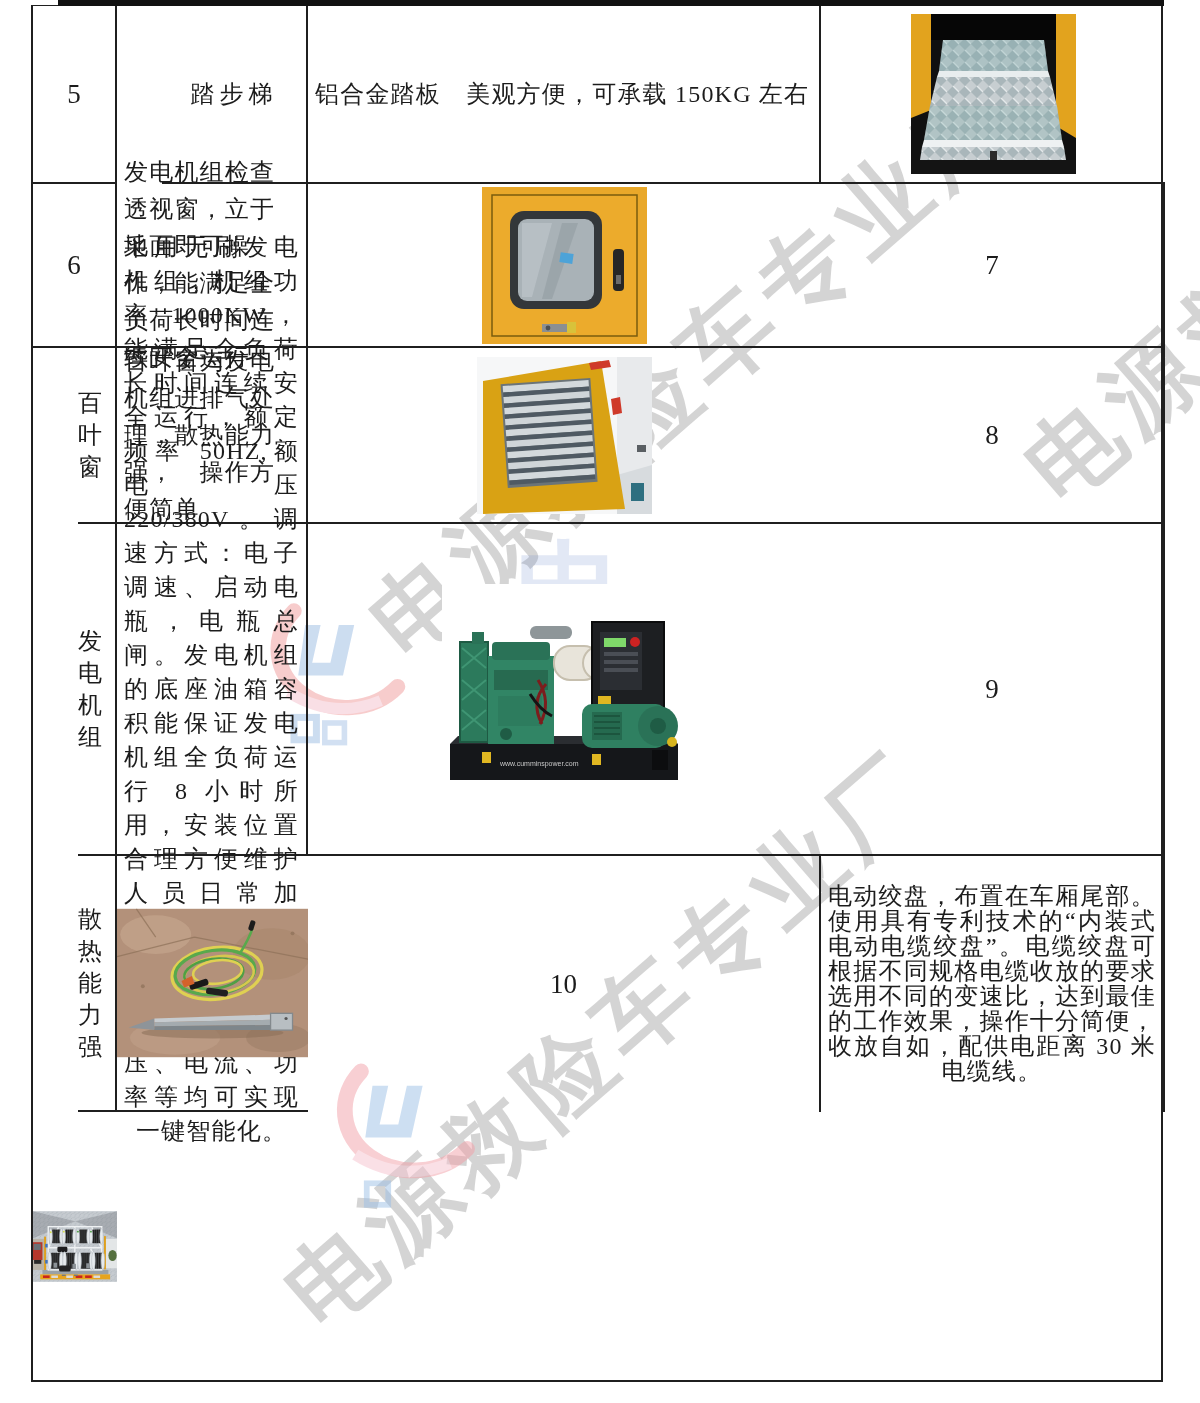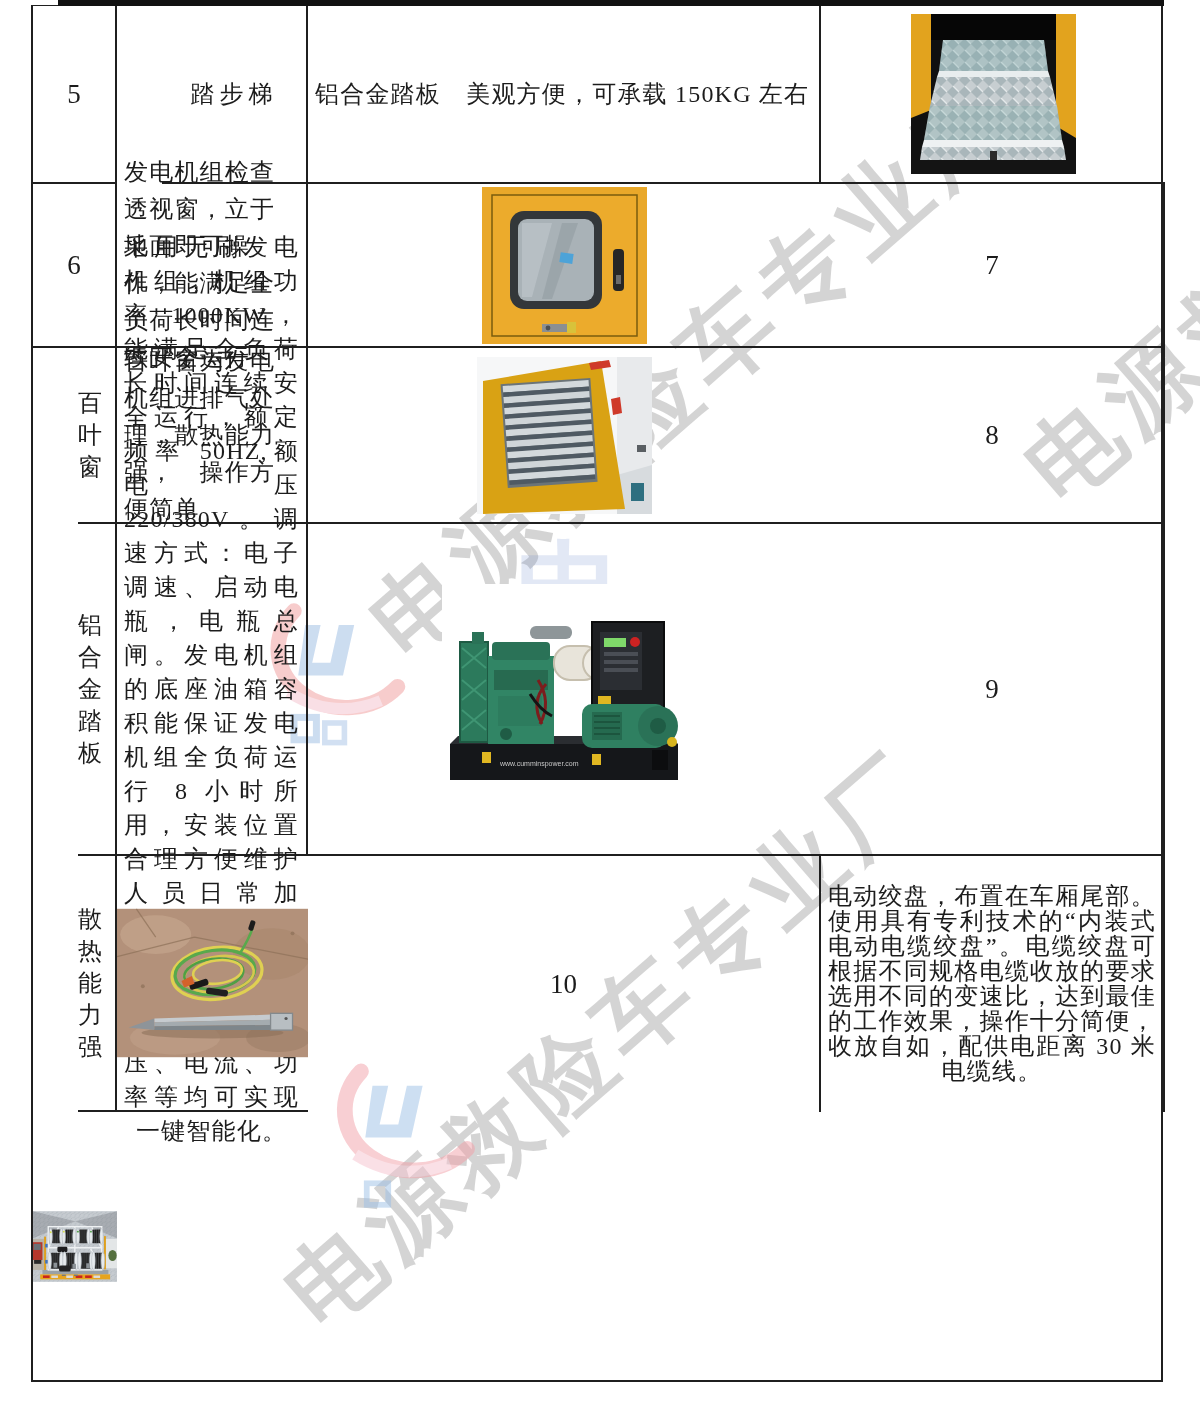--- a/index.html
+++ b/index.html
@@ -166,21 +166,21 @@
         </g>
         <rect x="154" y="126" width="13" height="18" fill="#2e6f80"></rect>
         <rect x="160" y="88" width="9" height="7" fill="#5a5f63"></rect>
       </svg>
     </div>
 
     <div class="c num">
         <span>8</span>
       </div>
     <div class="c nm">
-        <span>铝合金踏板</span>
+        <span>发电机组</span>
       </div>
     <div class="c">
         <div class="desc t-just lh34">采用无刷发电机组，机组功率 1000KW，能满足全负荷长时间连续安全运行，额定频率 50HZ,额电压 220/380V。调速方式：电子调速、启动电瓶，电瓶总闸。发电机组的底座油箱容积能保证发电机组全负荷运行 8 小时所用，安装位置合理方便维护人员日常加油。控制系统可现实水温、油压、转速、频率，各项电压、电流、功率等均可实现一键智能化。</div>
       </div>
     <div class="c lastcol">
       <svg width="245" height="210" viewBox="0 0 245 210" role="img" aria-label="diesel-generator-set-photo">
         <rect width="245" height="210" fill="#ffffff"></rect>
         <polygon points="8,160 236,160 236,196 8,196" fill="#15171a"></polygon>
         <polygon points="16,152 228,152 236,160 8,160" fill="#2a2d31"></polygon>
         <rect x="40" y="168" width="9" height="11" fill="#e0b722"></rect>

